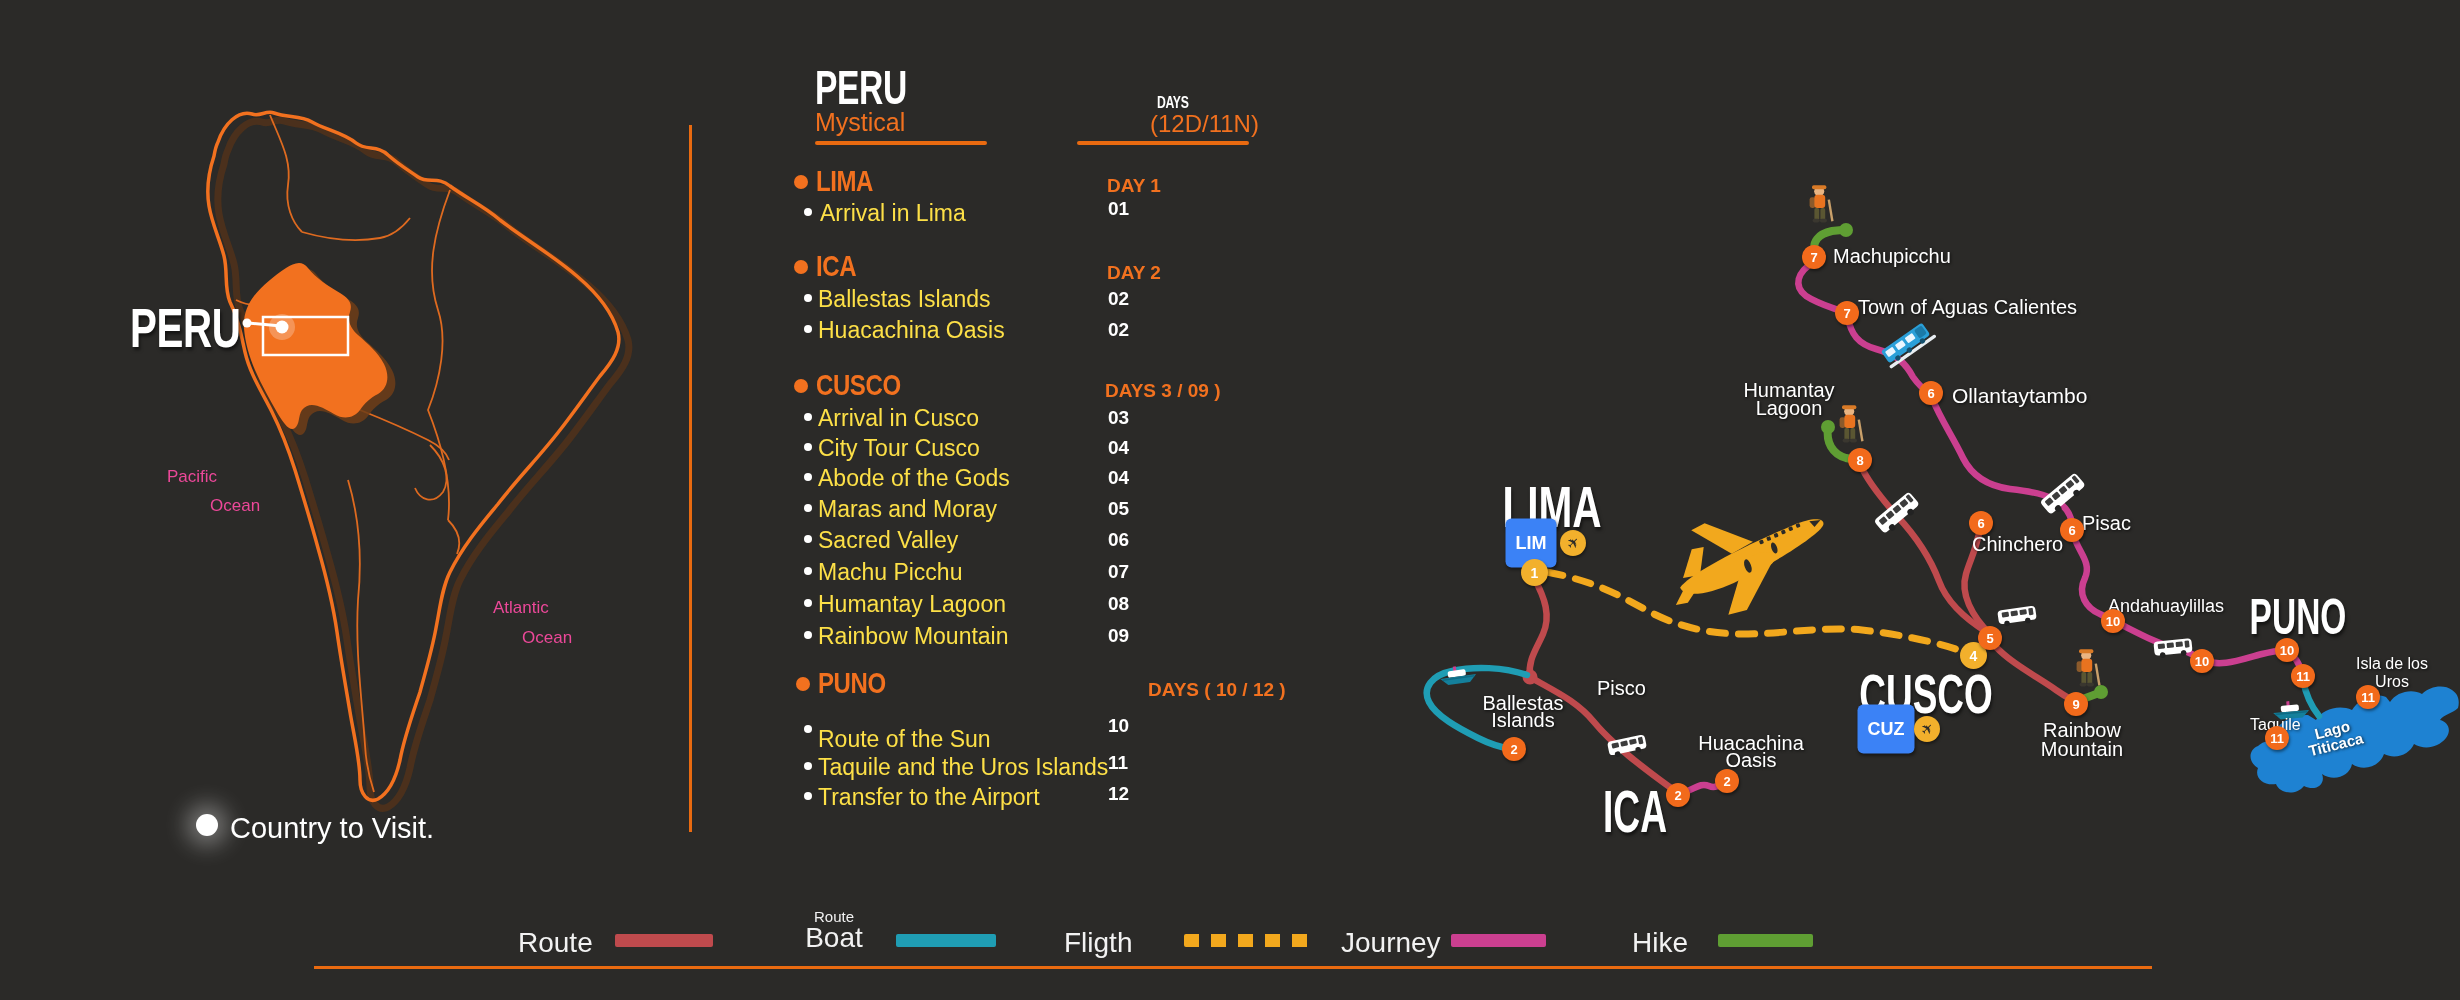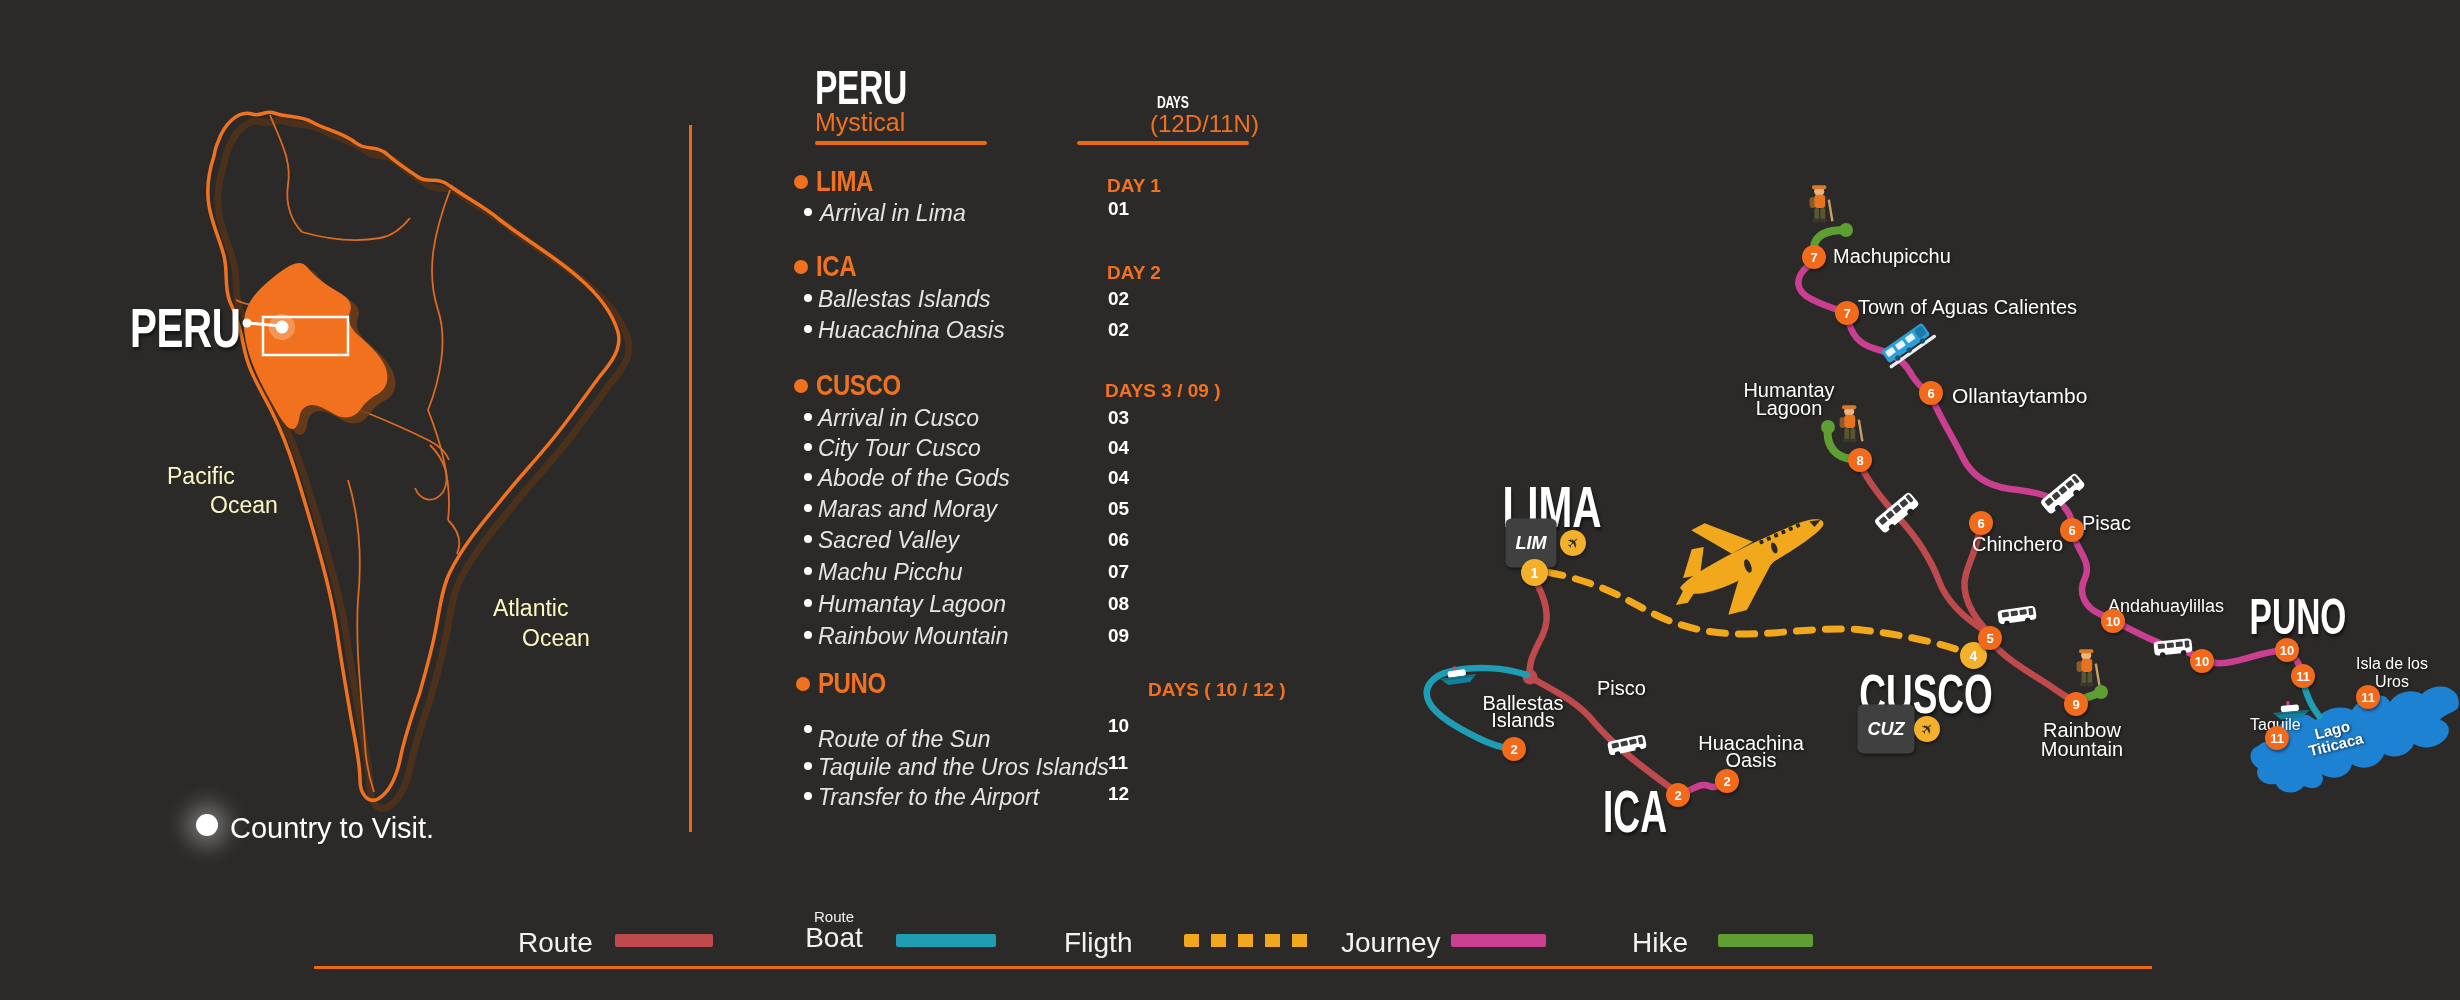--- a/index.html
+++ b/index.html
@@ -10,35 +10,35 @@
     color:#fff;
   }
   .abs{position:absolute;}
   .cond{font-weight:800;letter-spacing:-.5px;transform:scaleX(.8);transform-origin:left top;white-space:nowrap;}
   .city{font-weight:800;white-space:nowrap;color:#fff;text-shadow:2px 3px 4px rgba(0,0,0,.55);transform:translate(-50%,-50%) scaleX(.7);}
   .maplbl{font-size:20px;color:#fff;white-space:nowrap;text-shadow:1px 1px 3px rgba(0,0,0,.7);}
   .maplbl2{font-size:20px;color:#fff;text-align:center;line-height:18px;transform:translateX(-50%);text-shadow:1px 1px 3px rgba(0,0,0,.7);white-space:nowrap;}
   .mk{width:24px;height:24px;border-radius:50%;background:#F26A1B;color:#fff;font-size:13px;font-weight:700;
       display:flex;align-items:center;justify-content:center;box-shadow:1px 2px 3px rgba(0,0,0,.45);}
   .mk.yel{width:27px;height:27px;background:#F2B02C;font-size:14px;}
-  .badge{background:#404040;color:#fff;font-weight:700;font-size:18px;border-radius:6px;padding:14px 10px;
-         transform:translate(-50%,-50%);white-space:nowrap;box-shadow:1px 2px 3px rgba(0,0,0,.4);font-style:italic;}
+  .badge{background:#3b82f6;color:#fff;font-weight:700;font-size:18px;border-radius:6px;padding:14px 10px;
+         transform:translate(-50%,-50%);white-space:nowrap;box-shadow:1px 2px 3px rgba(0,0,0,.4);}
   .planecircle{width:26px;height:26px;border-radius:50%;background:#F2B02C;display:flex;align-items:center;justify-content:center;
                transform:translate(-50%,-50%);box-shadow:1px 2px 3px rgba(0,0,0,.4);}
   .planecircle span{font-size:15px;color:#2B2A28;transform:rotate(-45deg);}
   .hbullet{width:14px;height:14px;border-radius:50%;background:#F2711F;}
   .ibullet{width:8px;height:8px;border-radius:50%;background:#fff;}
-  .itxt{font-size:23px;color:#e5e5e5;white-space:nowrap;font-style:italic;}
+  .itxt{font-size:23px;color:#fde047;white-space:nowrap;}
   .inum{font-size:19px;font-weight:700;color:#fff;}
   .odays{font-size:19px;font-weight:700;color:#F2711F;white-space:nowrap;}
   .sechdr{font-size:30px;color:#F2711F;}
   .uline{height:4px;background:#E96A10;border-radius:2px;}
   .legendlbl{font-size:28px;color:#f2f2f2;white-space:nowrap;}
   .lbar{height:13px;border-radius:2px;}
-  .ocean{font-size:23px;color:#fef9c3;line-height:29px;white-space:nowrap;}
+  .ocean{font-size:17px;color:#ec4899;line-height:29px;white-space:nowrap;}
   .glowdot{width:22px;height:22px;border-radius:50%;background:#fff;box-shadow:0 0 22px 10px rgba(255,255,255,.35);}
 </style>
 </head>
 <body>
 
 <svg class="abs" style="left:0;top:0" width="2460" height="1000" viewBox="0 0 2460 1000">
   <defs>
     <g id="hiker">
       <line x1="19" y1="13" x2="22" y2="31" stroke="#c9a06a" stroke-width="2"></line>
       <circle cx="11" cy="6" r="4.2" fill="#E9B583"></circle>

